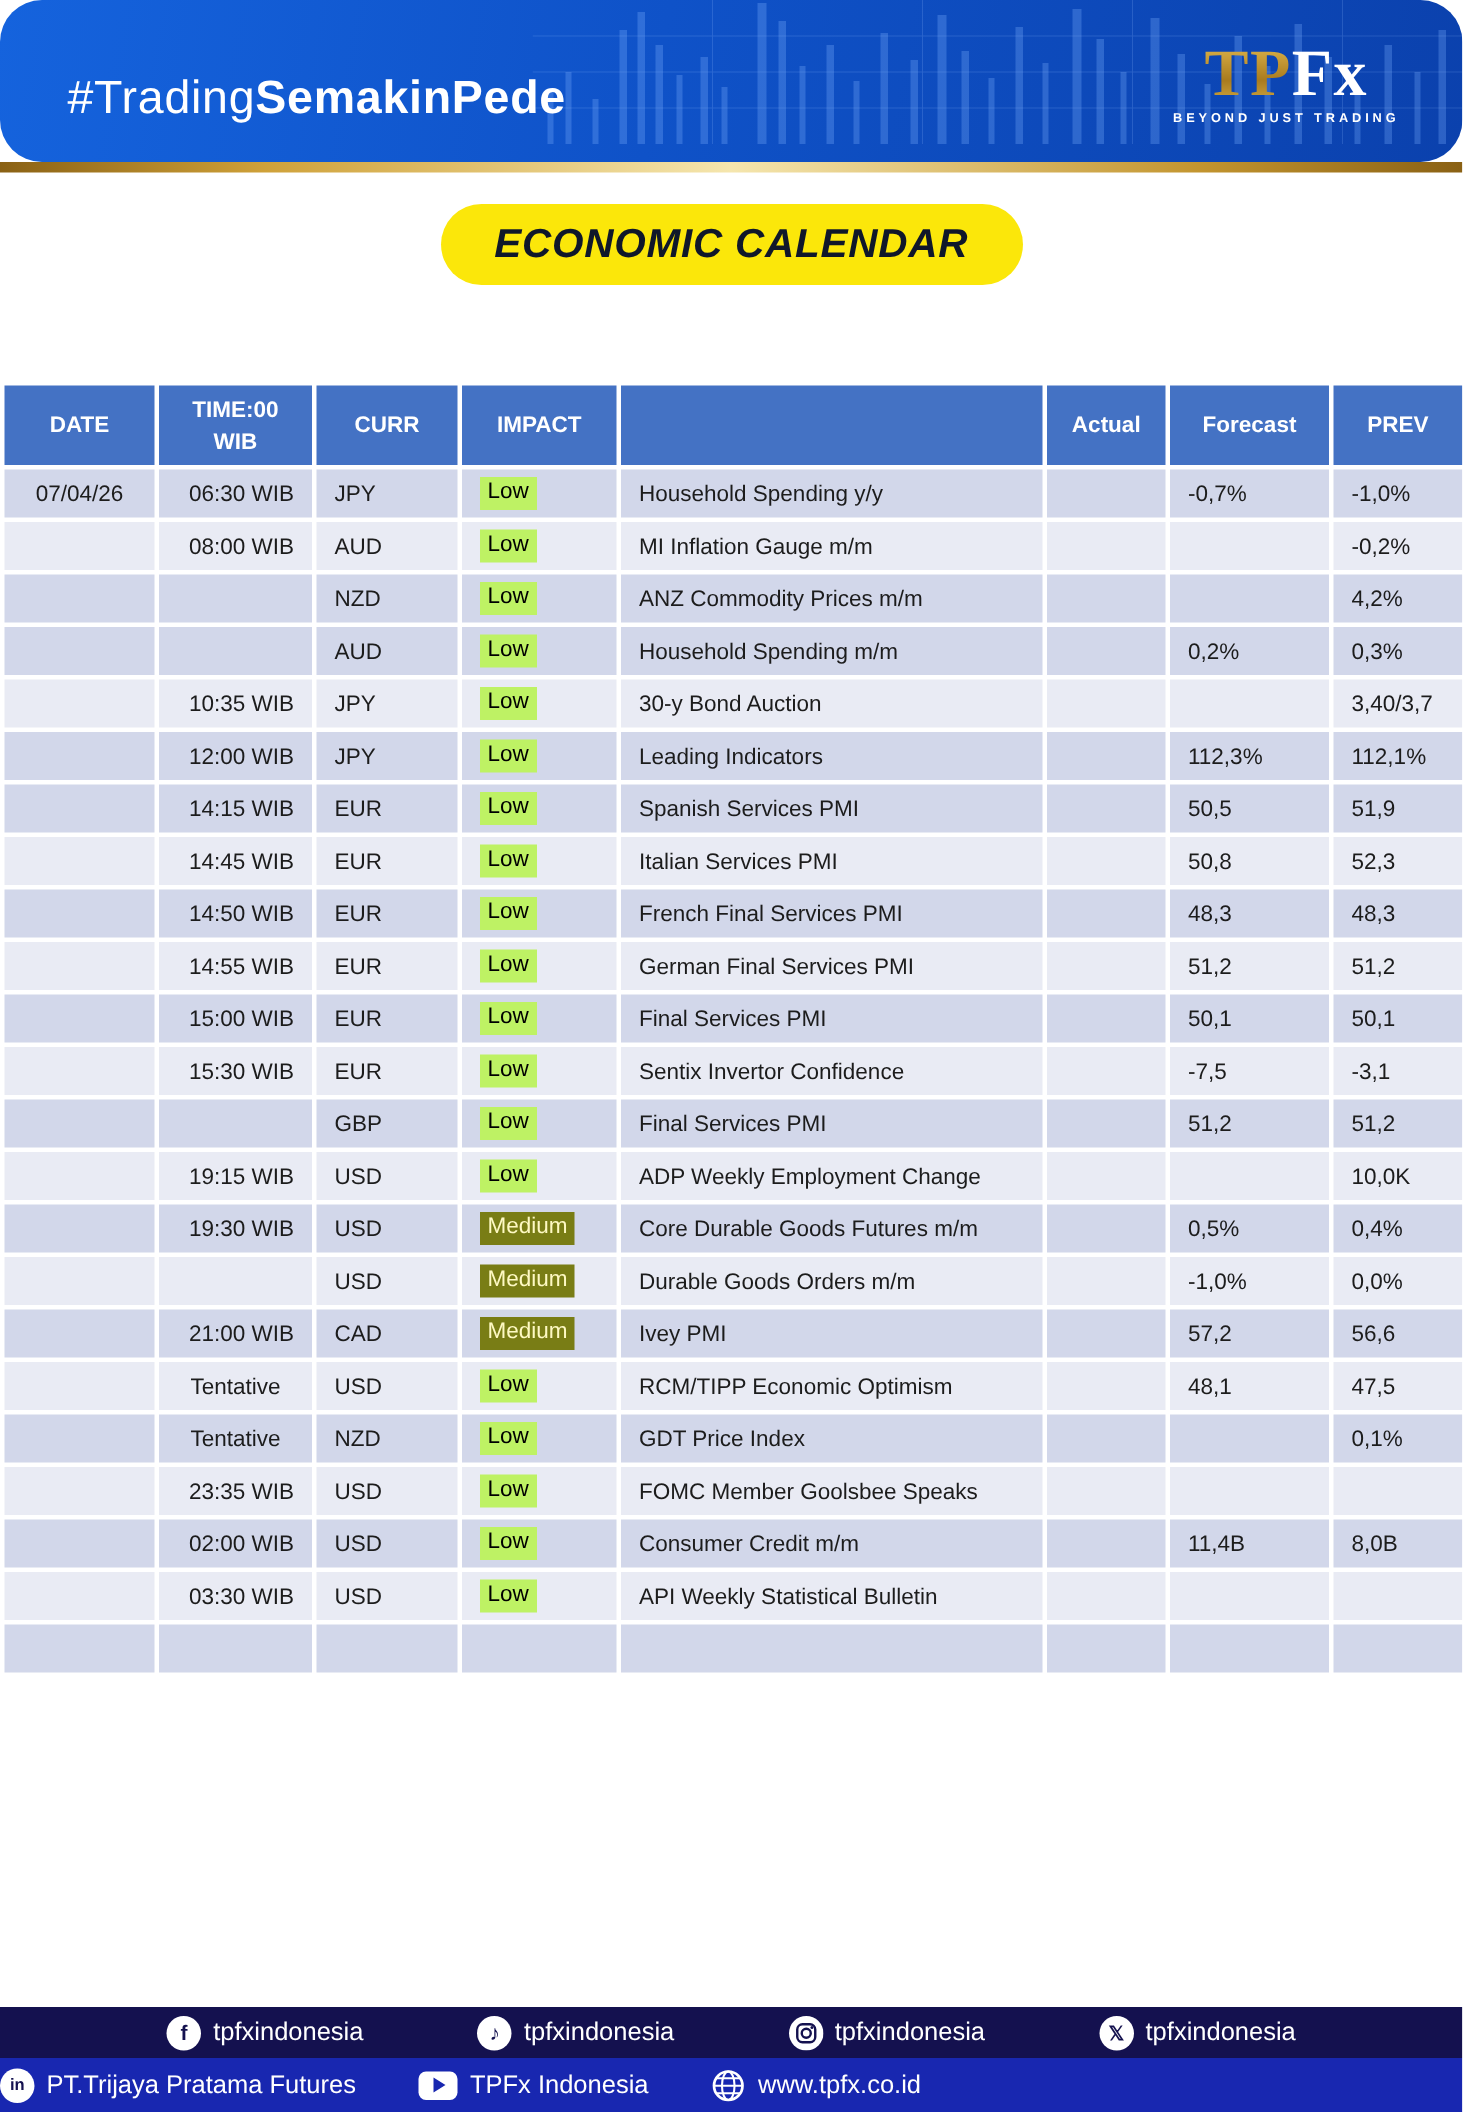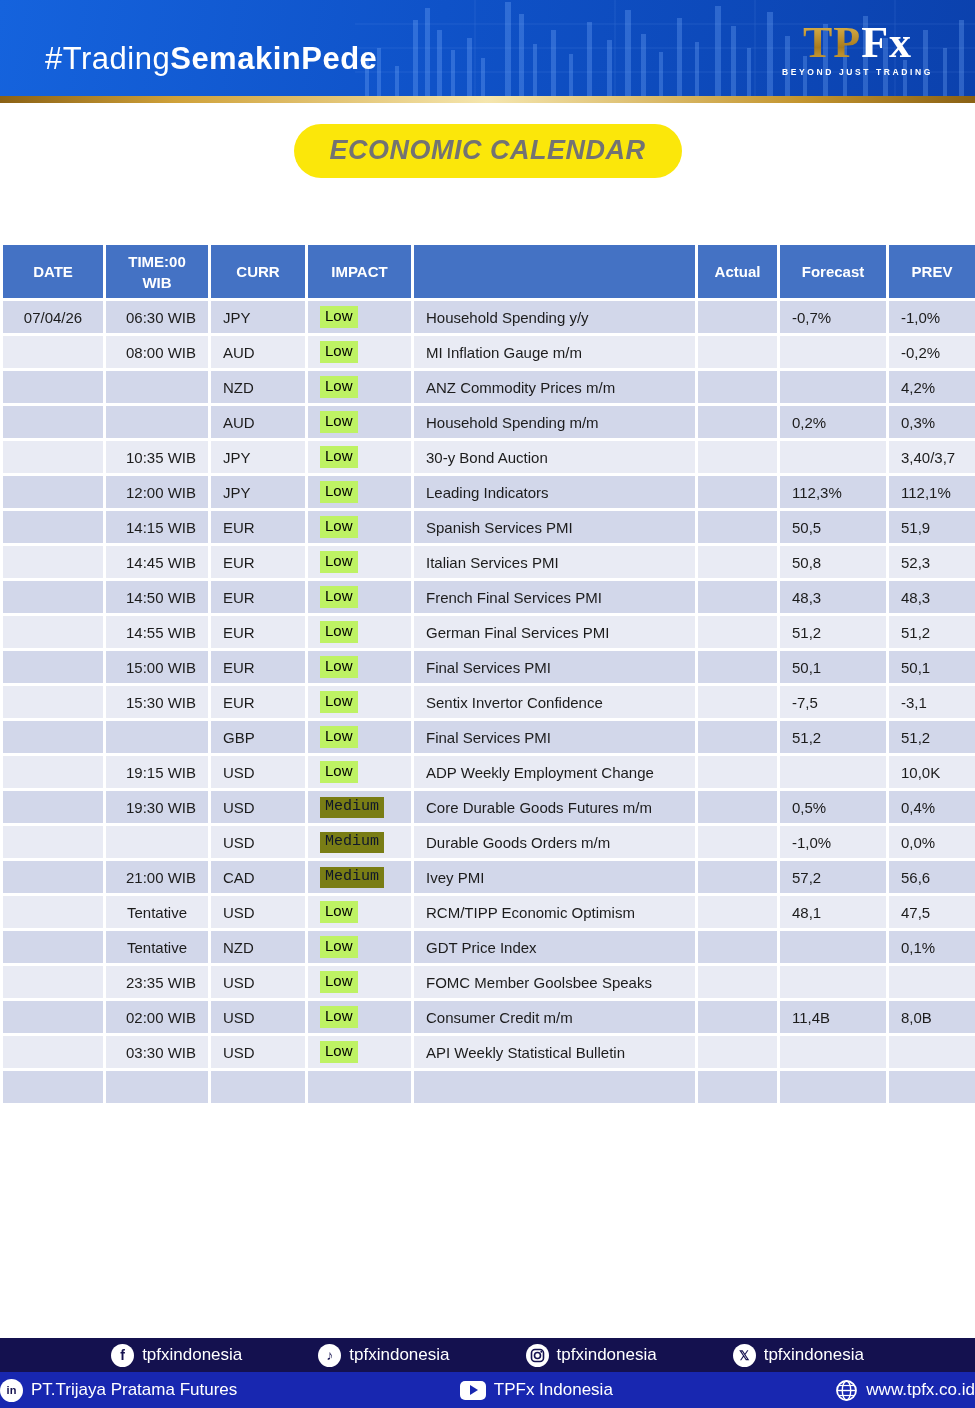--- a/index.html
+++ b/index.html
@@ -1,57 +1,57 @@
 <!DOCTYPE html>
 <html><head>
 <meta charset="utf-8">
 <style>
   * { margin:0; padding:0; box-sizing:border-box; }
   html,body { background:#ffffff; }
   body { font-family:"Liberation Sans", sans-serif; width:975px; }
   .page { width:975px; height:1408px; background:#fff; display:flex; flex-direction:column; position:relative; overflow:hidden; }
 
   
-  .banner { height:96px; position:relative; background:linear-gradient(100deg,#1563dd 0%,#0f52c8 45%,#0b41ad 100%); overflow:hidden; }
+  .banner { height:108px; position:relative; background:linear-gradient(100deg,#1563dd 0%,#0f52c8 45%,#0b41ad 100%); overflow:hidden;border-radius:28px; }
   .banner svg.bars { position:absolute; right:0; top:0; height:96px; width:620px; opacity:.85; }
   .banner-inner { position:relative; height:100%; display:flex; justify-content:space-between; align-items:center; padding:0 42px 0 45px; }
   .hashtag { color:#fff; font-size:31px; margin-top:22px; letter-spacing:.5px; }
   .hashtag .light { font-weight:400; }
   .hashtag .bold { font-weight:700; }
   .logo { text-align:center; margin-top:2px; }
   .logo-main { font-family:"Liberation Serif", serif; font-size:44px; line-height:44px; font-weight:700; letter-spacing:1px; }
   .logo-main .tp { background:linear-gradient(180deg,#e8c055,#a97b1e 60%,#d9b14a); -webkit-background-clip:text; background-clip:text; color:transparent; }
   .logo-main .fx { color:#ffffff; }
   .logo-tagline { color:#ffffff; font-size:8.5px; font-weight:700; letter-spacing:2.6px; margin-top:2px; }
   .gold-band { height:7px; background:linear-gradient(90deg,#8a6114,#cfa139 18%,#f5e6ae 50%,#c3952f 82%,#8a6114); }
 
   
   .pill-wrap { display:flex; justify-content:center; margin-top:21px; }
   .pill { background:#fbe70a; border-radius:30px; padding:11px 36px 12px; }
-  .pill span { font-style:italic; font-weight:800; font-size:27px; letter-spacing:.5px; color:#737373; }
+  .pill span { font-style:italic; font-weight:800; font-size:27px; letter-spacing:.5px; color:#0f172a; }
 
   
   .table-wrap { margin-top:64px; }
   table { width:975px; border-collapse:separate; border-spacing:3px; table-layout:fixed; }
   col.c-date{width:100px} col.c-time{width:102px} col.c-curr{width:94px} col.c-impact{width:103px}
   col.c-event{width:281px} col.c-actual{width:79px} col.c-forecast{width:106px} col.c-prev{width:86px}
   th { background:#4472c4; color:#fff; font-size:15px; font-weight:700; height:53px; text-align:center; line-height:1.4; padding:0 4px; }
   td { height:32px; font-size:15px; color:#1c1c1c; padding:0 12px; white-space:nowrap; overflow:hidden; }
   tr.dark td { background:#d2d7ea; }
   tr.light td { background:#e9ebf4; }
   td.c-date, td.c-time { text-align:center; padding:0 20px; }
   td.c-curr, td.c-impact, td.c-event, td.c-actual, td.c-forecast, td.c-prev { text-align:left; }
   .badge { display:inline-block; padding:1px 5px 2px; font-size:15px; line-height:1.25; }
   .badge.low { background:#bef264; color:#000; }
-  .badge.medium { background:#797d15; color:#0f172a;font-family:Liberation Mono, monospace; }
+  .badge.medium { background:#797d15; color:#fef9c3; }
 
   
   .footer { margin-top:auto; }
   .fbar1 { height:34px; background:#14114f; display:flex; align-items:center; justify-content:center; gap:76px; }
-  .fbar2 { height:36px; background:#1827b0; display:flex; align-items:center; justify-content:space-between; gap:42px; }
+  .fbar2 { height:36px; background:#1827b0; display:flex; align-items:center; justify-content:flex-start; gap:42px; }
   .sgroup { display:flex; align-items:center; gap:8px; color:#fff; font-size:17px; font-weight:500; }
   .icon-circle { width:23px; height:23px; border-radius:50%; background:#fff; color:#14114f; display:inline-flex; align-items:center; justify-content:center; font-weight:700; font-size:14px; flex:0 0 auto; }
   .icon-circle.small-txt { font-size:11px; }
   .yt-rect { width:26px; height:19px; border-radius:5px; background:#fff; display:inline-flex; align-items:center; justify-content:center; flex:0 0 auto; }
   .yt-tri { width:0; height:0; border-left:8px solid #1827b0; border-top:5px solid transparent; border-bottom:5px solid transparent; margin-left:2px; }
   .svg-icon { flex:0 0 auto; display:inline-flex; }
 </style>
 </head>
 <body>
 

